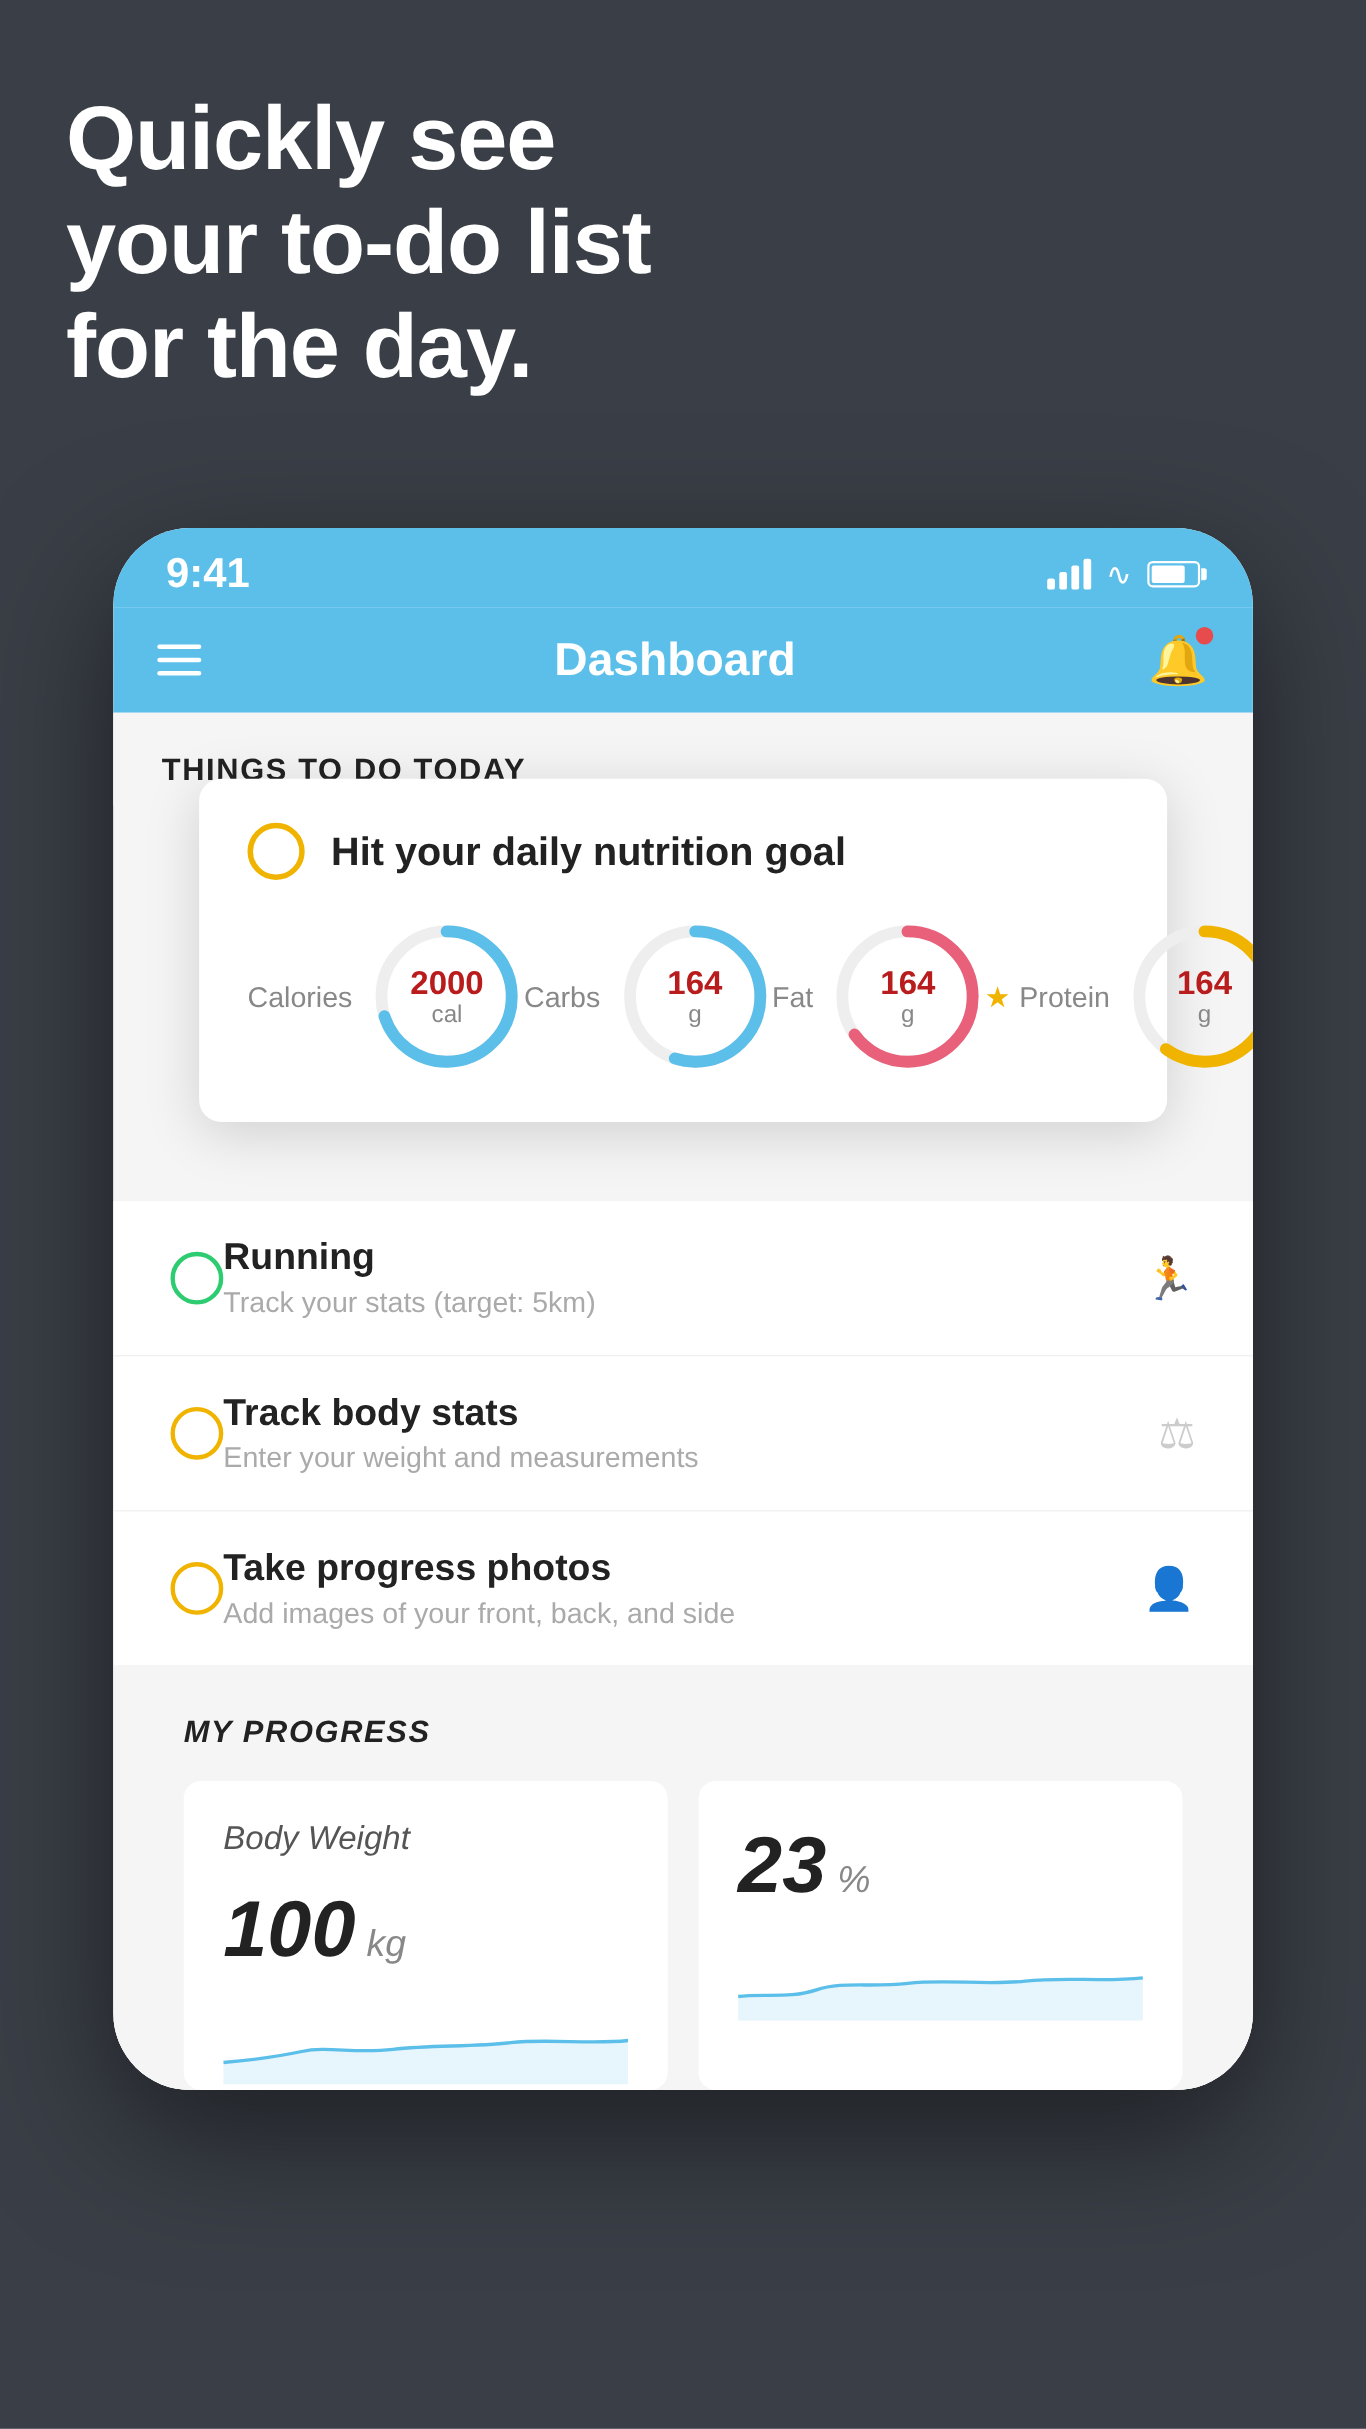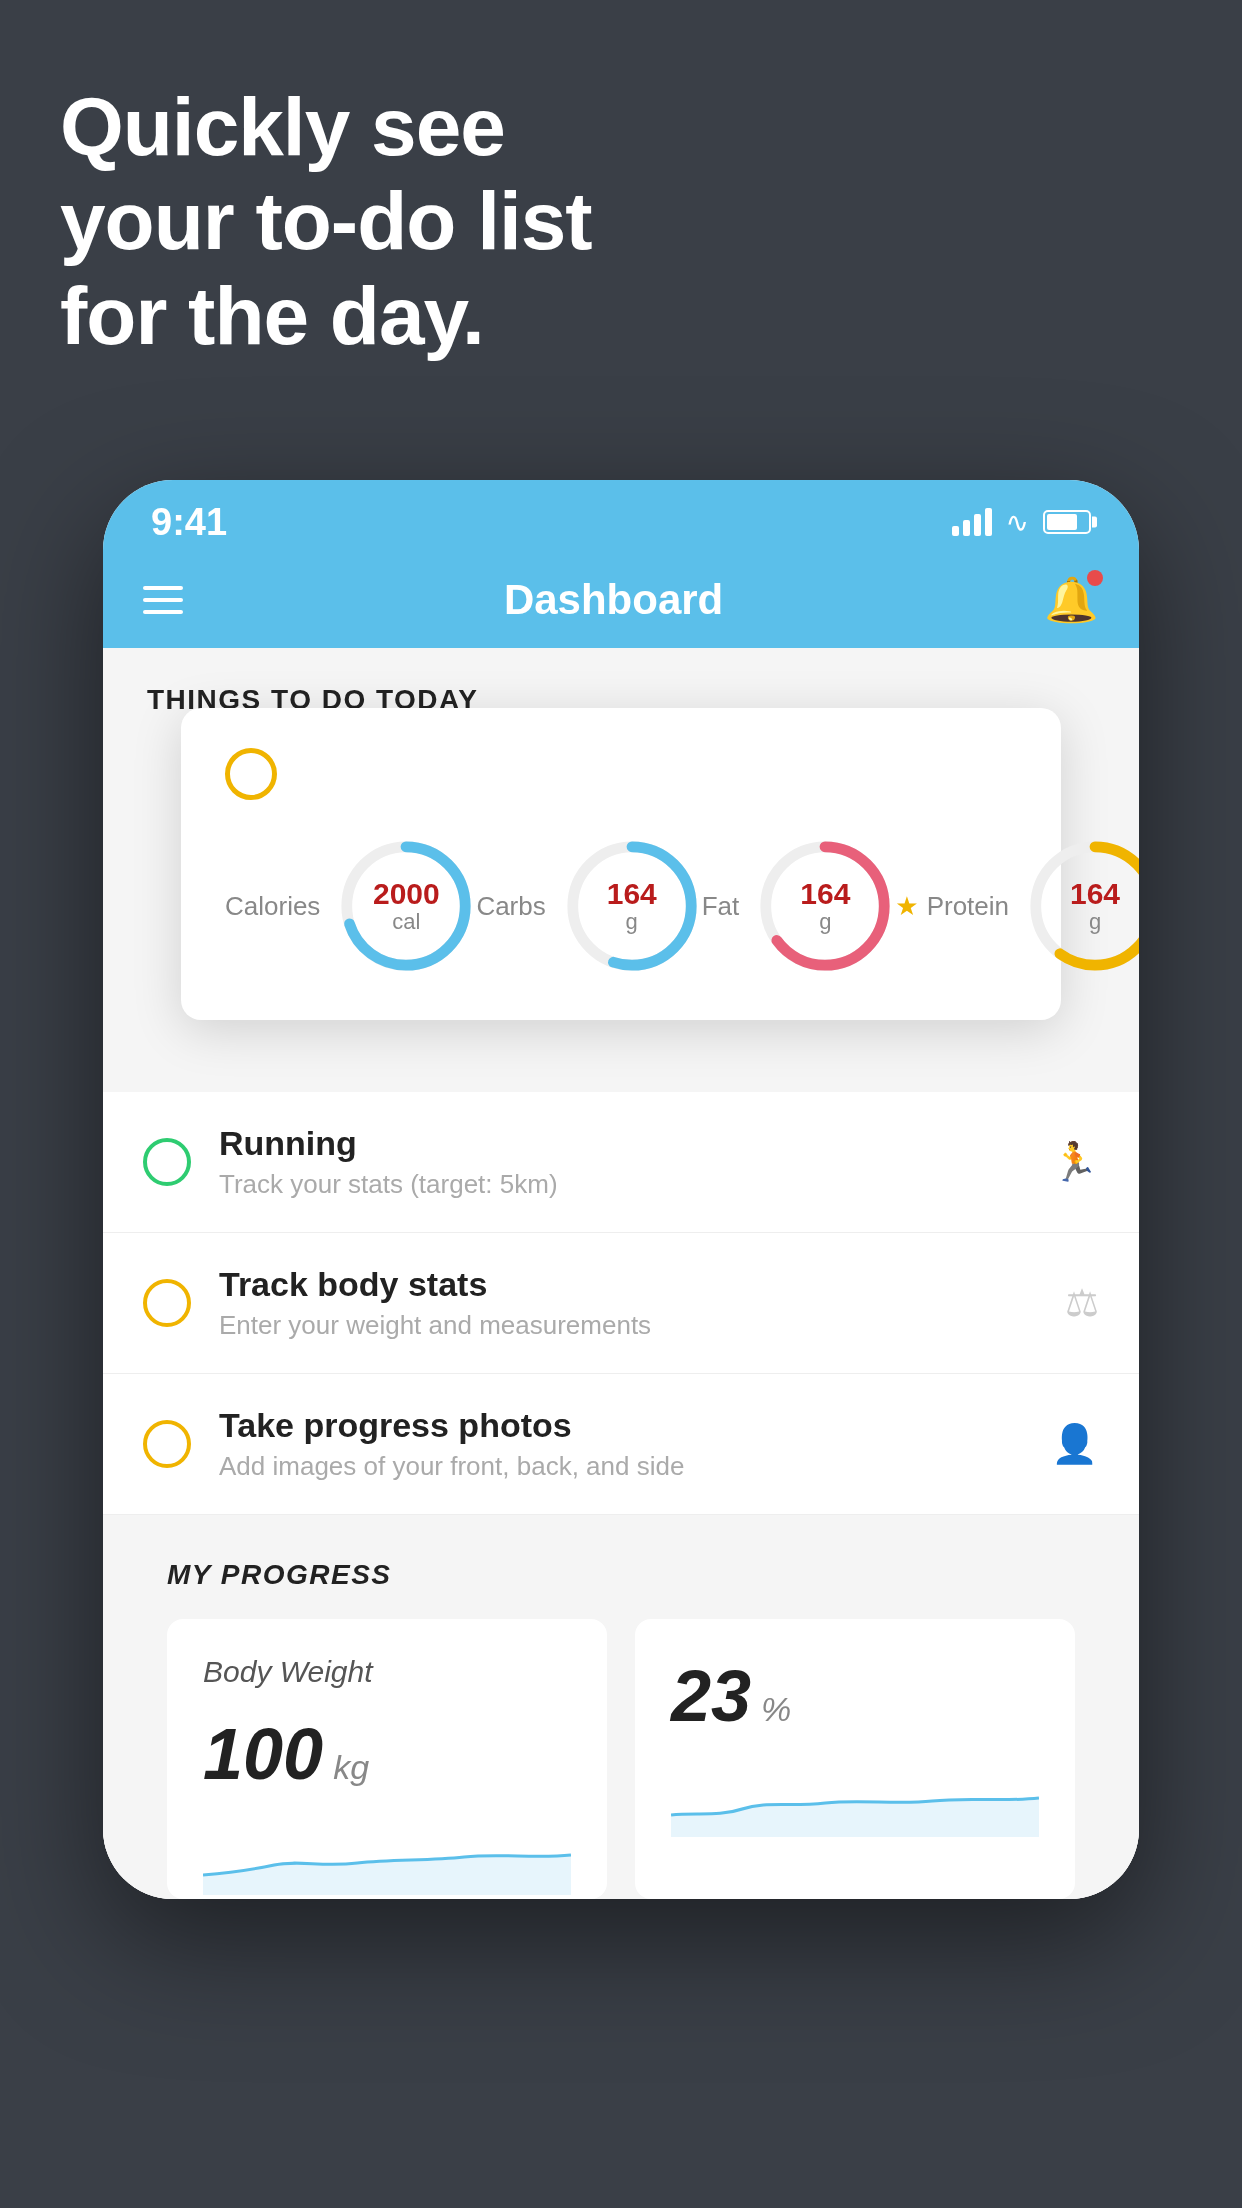--- a/index.html
+++ b/index.html
@@ -277,23 +277,22 @@
 
     
     .todo-list {
       background: #fff;
       margin-top: 360px;
     }
 
     .todo-item {
       display: flex;
       align-items: center;
-      padding: 32px 40px;
+      padding: 32px 52px;
       border-bottom: 1px solid #eee;
-      gap: 28px;
     }
 
     .todo-circle {
       width: 48px;
       height: 48px;
       border-radius: 50%;
       border: 4px solid #2ecc71;
       flex-shrink: 0;
     }
 
@@ -437,20 +436,21 @@
 
   <div class="app-content">
 
     <div class="section-header">
       <span class="section-title">THINGS TO DO TODAY</span>
     </div>
 
     <div class="nutrition-card">
       <div class="nutrition-card-header">
         <div class="circle-check"></div>
+        <span class="nutrition-card-title">Hit your daily nutrition goal</span>
       </div>
       <div class="macros-row" id="macros-row">
 
       <div class="macro-item">
             <div class="macro-label">Calories</div>
             <div class="donut-wrap">
       <svg viewBox="0 0 130 130">
         <circle cx="65" cy="65" r="55" fill="none" stroke="#eee" stroke-width="10"></circle>
         <circle cx="65" cy="65" r="55" fill="none" stroke="#5bbfea" stroke-width="10" stroke-dasharray="241.90263432641407 103.67255756846319" stroke-linecap="round"></circle>
       </svg>

